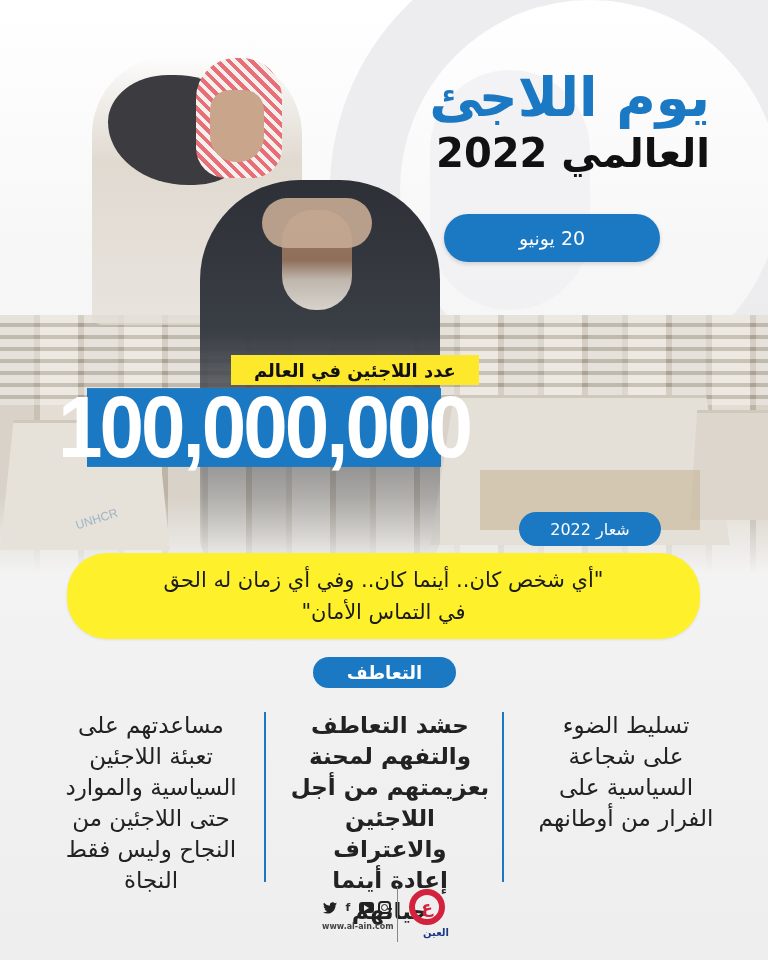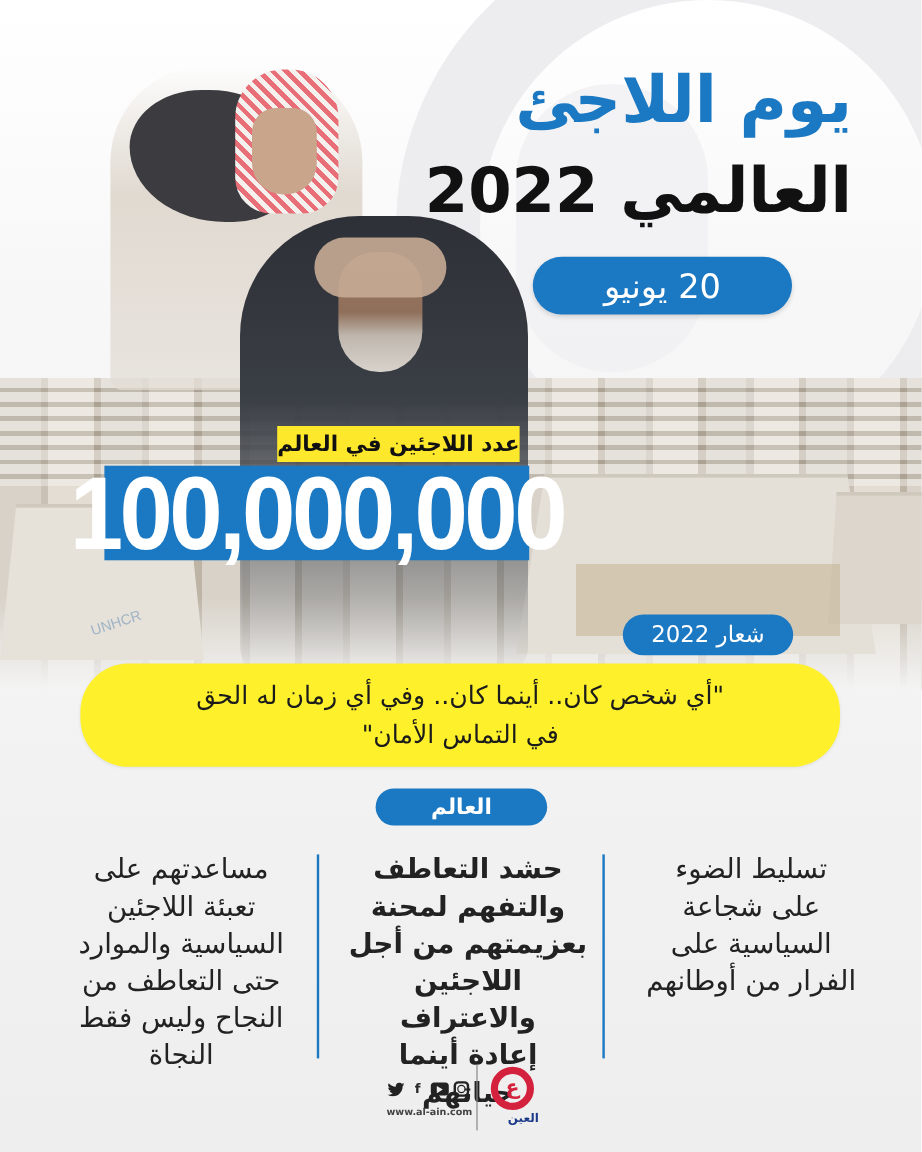--- a/index.html
+++ b/index.html
@@ -80,58 +80,58 @@
     border-radius: 30px 30px 34px 34px;
     background: linear-gradient(180deg, #9a7a64 0%, #8f6f5a 50%, #bfb7ae 70%, #d7d2cb 100%);
   }
   .hands2 {
     position: absolute; left: 262px; top: 198px; width: 110px; height: 50px;
     border-radius: 30px; background: #c6ab95; opacity: .9;
   }
 
   
   .title-line1 {
-    position: absolute; right: 58px; top: 52px;
+    position: absolute; right: 58px; top: 66px;
     font-family: "DejaVu Sans", sans-serif; font-weight: bold;
     font-size: 54px; color: #1b78c2; direction: rtl; white-space: nowrap;
   }
   .title-line2 {
     position: absolute; right: 58px; top: 130px;
     font-family: "DejaVu Sans", sans-serif; font-weight: bold;
-    font-size: 52px; color: #111111; direction: rtl; white-space: nowrap;
+    font-size: 40px; color: #111111; direction: rtl; white-space: nowrap;
   }
   .date-pill {
     position: absolute; left: 444px; top: 214px; width: 216px; height: 48px;
     background: #1b78c2; border-radius: 24px; color: #fff;
     display: flex; align-items: center; justify-content: center;
-    font-family: "DejaVu Sans", sans-serif; font-size: 28px; direction: rtl;
+    font-family: "DejaVu Sans", sans-serif; font-size: 19px; direction: rtl;
     box-shadow: 0 2px 4px rgba(0,0,0,0.15);
   }
 
   
   .stat-label {
-    position: absolute; left: 231px; top: 355px; height: 30px; padding: 0 0;
+    position: absolute; left: 231px; top: 355px; height: 30px; padding: 0 23px;
     background: #fde82c; color: #111;
     font-family: "DejaVu Sans", sans-serif; font-weight: bold; font-size: 18px;
     display: flex; align-items: center; direction: rtl;
   }
   .stat-value {
     position: absolute; left: 87px; top: 391px; width: 354px; height: 73px;
     background: #1b78c2; color: #fff;
     font-family: "Liberation Sans", sans-serif; font-weight: bold;
     font-size: 80px; line-height: 73px; letter-spacing: -3px;
     display: flex; align-items: center; justify-content: center;
     transform: scaleY(1.08);
   }
 
   
   .slogan-pill {
     position: absolute; left: 519px; top: 512px; width: 142px; height: 34px;
     background: #1b78c2; color: #fff; border-radius: 17px;
-    font-family: "DejaVu Sans", sans-serif; font-size: 19px;
+    font-family: "DejaVu Sans", sans-serif; font-size: 16px;
     display: flex; align-items: center; justify-content: center; direction: rtl;
   }
   .slogan-box {
     position: absolute; left: 67px; top: 553px; width: 633px; height: 86px;
     background: #fef12b; border-radius: 40px;
     display: flex; flex-direction: column; align-items: center; justify-content: center;
     direction: rtl; color: #1b1b1b;
     font-family: "DejaVu Sans", sans-serif; font-size: 21px; line-height: 32px;
     box-shadow: 0 1px 3px rgba(0,0,0,0.08);
   }
@@ -220,21 +220,21 @@
 
   <div class="slogan-pill">
     <span>شعار 2022</span>
   </div>
   <div class="slogan-box">
     <span>"أي شخص كان.. أينما كان.. وفي أي زمان له الحق</span>
     <span>في التماس الأمان"</span>
   </div>
 
   <div class="goals-pill">
-    <span>العالم</span>
+    <span>التعاطف</span>
   </div>
 
   <div class="goal-col c1">
     <span class="goal-line">تسليط الضوء</span>
     <span class="goal-line">على شجاعة</span>
     <span class="goal-line">السياسية على</span>
     <span class="goal-line">الفرار من أوطانهم</span>
   </div>
   <div class="divider d1"></div>
   <div class="goal-col c2">
@@ -242,21 +242,21 @@
     <span class="goal-line">والتفهم لمحنة</span>
     <span class="goal-line">بعزيمتهم من أجل</span>
     <span class="goal-line">اللاجئين والاعتراف</span>
     <span class="goal-line">إعادة أينما حياتهم</span>
   </div>
   <div class="divider d2"></div>
   <div class="goal-col c3">
     <span class="goal-line">مساعدتهم على</span>
     <span class="goal-line">تعبئة اللاجئين</span>
     <span class="goal-line">السياسية والموارد</span>
-    <span class="goal-line">حتى التعاطف من</span>
+    <span class="goal-line">حتى اللاجئين من</span>
     <span class="goal-line">النجاح وليس فقط</span>
     <span class="goal-line">النجاة</span>
   </div>
 
   <div class="footer-social">
     <span class="soc">
       <svg width="14" height="12" viewBox="0 0 24 20">
           <path d="M24 2.4a9.8 9.8 0 0 1-2.8.8A4.9 4.9 0 0 0 23.3.5a9.9 9.9 0 0 1-3.1 1.2A4.9 4.9 0 0 0 11.8 6 14 14 0 0 1 1.7.9a4.9 4.9 0 0 0 1.5 6.6A4.9 4.9 0 0 1 1 6.9a4.9 4.9 0 0 0 3.9 4.8 4.9 4.9 0 0 1-2.2.1 4.9 4.9 0 0 0 4.6 3.4A9.9 9.9 0 0 1 0 17.3 14 14 0 0 0 7.5 19.5c9.1 0 14-7.5 14-14v-.6A10 10 0 0 0 24 2.4z" fill="#222"></path>
         </svg>
     </span>

